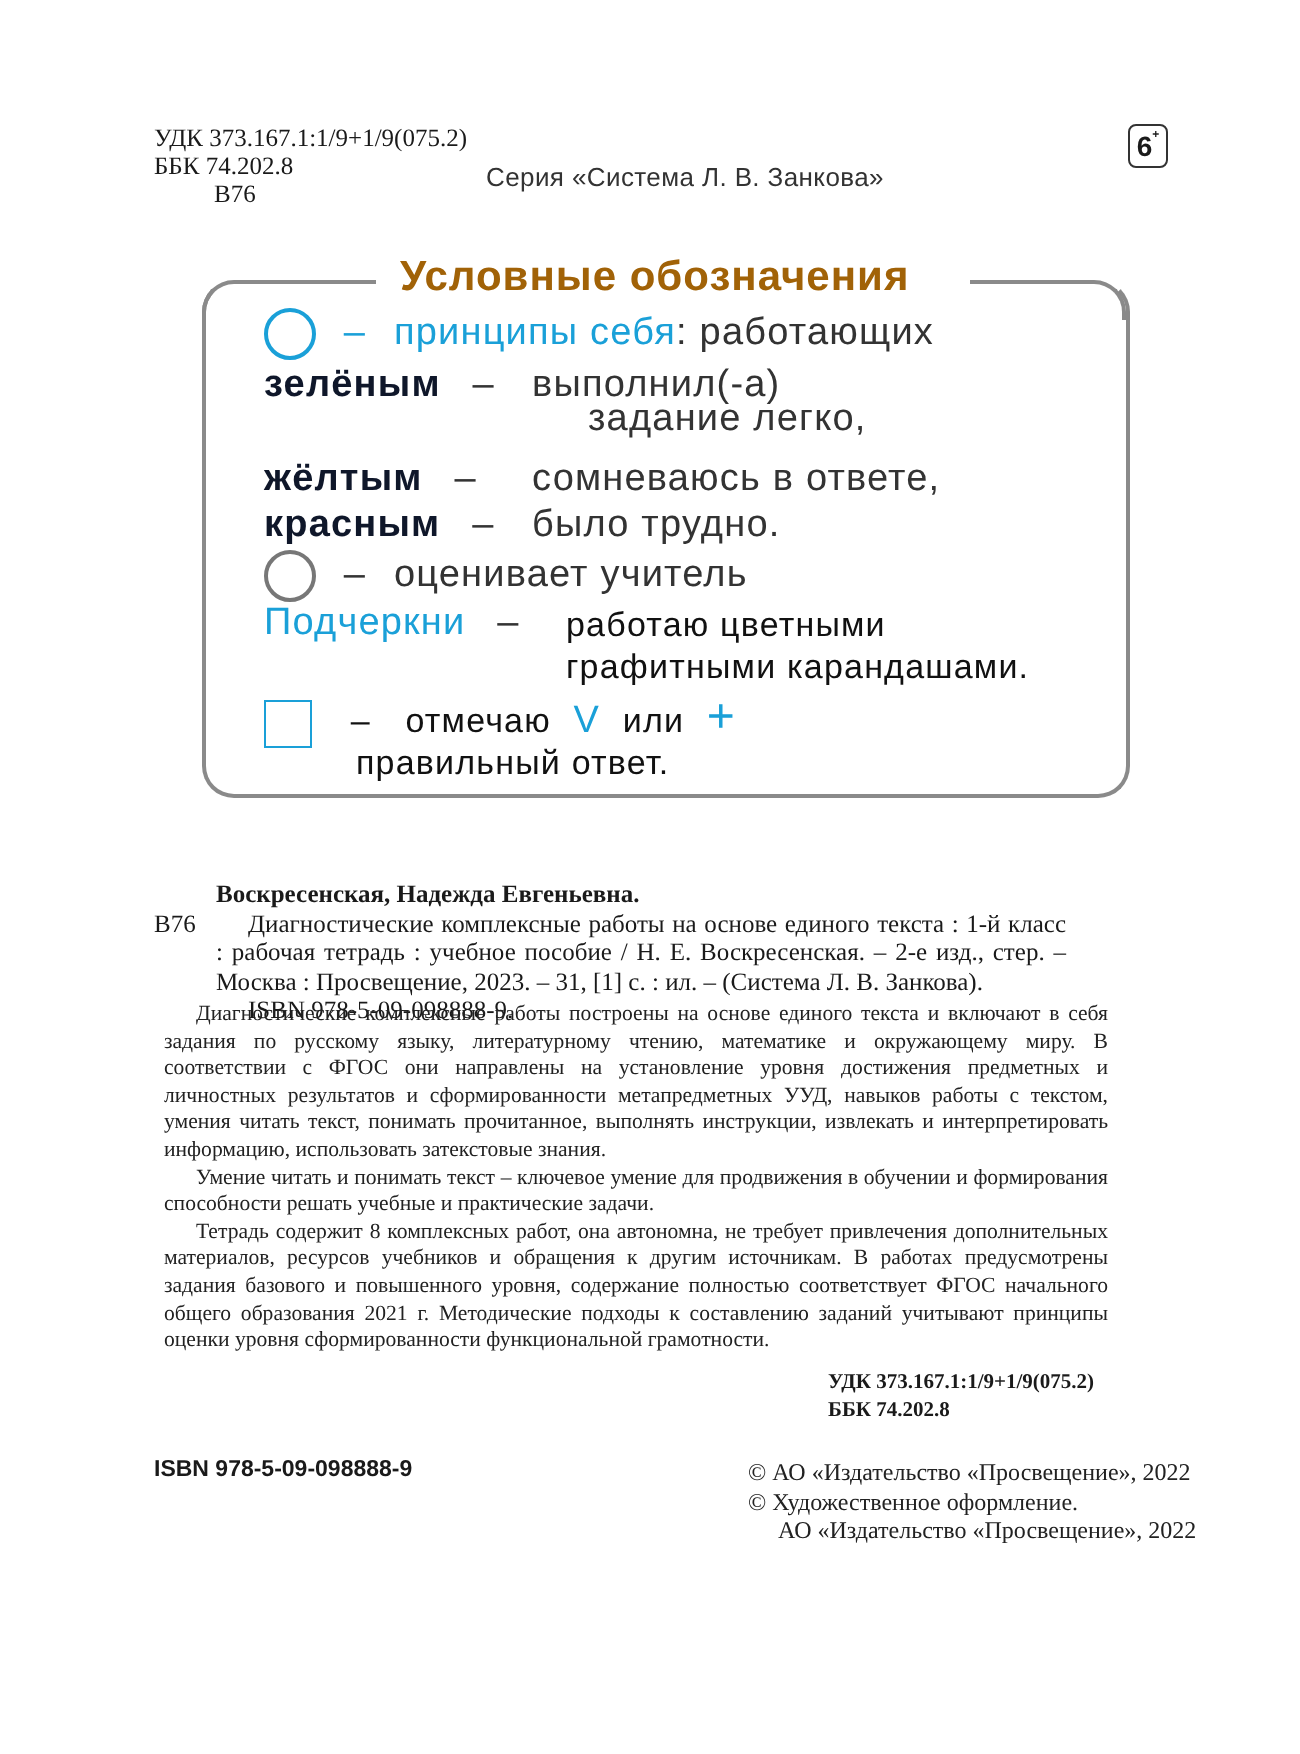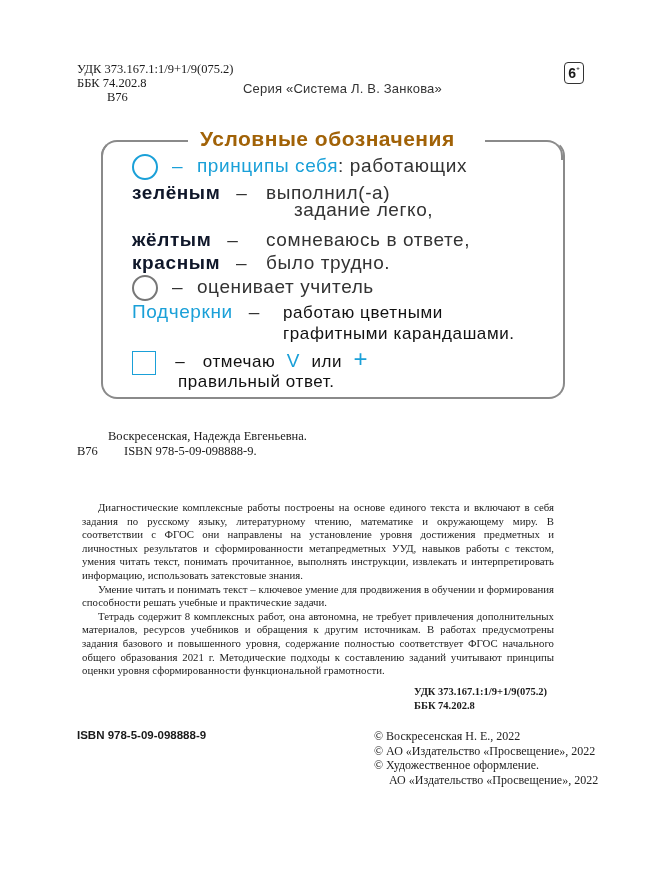--- a/index.html
+++ b/index.html
@@ -22,21 +22,21 @@
 
   .lg { font-size:19px; line-height:24px; color:#333; letter-spacing:0.6px; }
   .blue { color:#1aa0d8; }
   .bold { font-weight:bold; color:#0f172a; }
   .circ { display:inline-block; width:22px; height:22px; border:2px solid #1aa0d8; border-radius:50%; vertical-align:middle; }
   .circ.grey { border-color:#777; }
   .sq { display:inline-block; width:22px; height:22px; border:1.8px solid #1aa0d8; vertical-align:middle; }
   .lg2 { font-size:17px; line-height:22px; color:#111; letter-spacing:0.6px; }
 
   .biblio { left:77px; top:429px; font-size:12.5px; line-height:14.5px; }
-  .biblio .author { padding-left:31px; font-weight:normal; }
+  .biblio .author { padding-left:31px; font-weight:bold;margin-top:11px; }
   .biblio .row { display:flex; }
   .biblio .code { width:31px; }
   .biblio .txt { width:425px; text-align:justify; }
   .biblio .ind { text-indent:16px; }
 
   .abstract { left:82px; top:501px; width:472px; font-size:10.8px; line-height:13.6px; text-align:justify; color:#222; }
   .abstract p { margin:0; text-indent:16px;font-family:Liberation Serif, serif; }
 
   .udk-bottom { left:414px; top:685px; font-size:10.5px; line-height:13.5px; font-weight:bold; }
   .isbn-bottom { left:77px; top:729px; font-size:11.5px; font-weight:bold;text-align:right; }
@@ -107,36 +107,36 @@
   <span>или</span>
   <span class="blue" style="font-size:24px;margin-left:6px;">+</span>
 </div>
 <div class="abs lg2 sans" style="left:178px;top:371px;">правильный ответ.</div>
 
 <div class="abs biblio serif">
   <div class="author">Воскресенская, Надежда Евгеньевна.</div>
   <div class="row">
     <div class="code">В76</div>
     <div class="txt">
+      <div class="ind">Диагностические комплексные работы на основе единого текста : 1-й класс : рабочая тетрадь : учебное пособие / Н. Е. Воскресенская. – 2-е изд., стер. – Москва : Просвещение, 2023. – 31, [1] с. : ил. – (Система Л. В. Занкова).</div>
       <div class="ind">ISBN 978-5-09-098888-9.</div>
     </div>
   </div>
 </div>
 
 <div class="abs abstract sans">
   <p>Диагностические комплексные работы построены на основе единого текста и включают в себя задания по русскому языку, литературному чтению, математике и окружающему миру. В соответствии с ФГОС они направлены на установление уровня достижения предметных и личностных результатов и сформированности метапредметных УУД, навыков работы с текстом, умения читать текст, понимать прочитанное, выполнять инструкции, извлекать и интерпретировать информацию, использовать затекстовые знания.</p>
   <p>Умение читать и понимать текст – ключевое умение для продвижения в обучении и формирования способности решать учебные и практические задачи.</p>
   <p>Тетрадь содержит 8 комплексных работ, она автономна, не требует привлечения дополнительных материалов, ресурсов учебников и обращения к другим источникам. В работах предусмотрены задания базового и повышенного уровня, содержание полностью соответствует ФГОС начального общего образования 2021 г. Методические подходы к составлению заданий учитывают принципы оценки уровня сформированности функциональной грамотности.</p>
 </div>
 
 <div class="abs udk-bottom serif">
   <div>УДК 373.167.1:1/9+1/9(075.2)</div>
   <div>ББК 74.202.8</div>
 </div>
 
 <div class="abs isbn-bottom sans">ISBN 978-5-09-098888-9</div>
 
 <div class="abs copy serif">
-  <div>© Воскресенская Н. Е., 2022</div>
   <div>© АО «Издательство «Просвещение», 2022</div>
   <div>© Художественное оформление.</div>
   <div class="ind">АО «Издательство «Просвещение», 2022</div>
 </div>
 
 </body></html>

